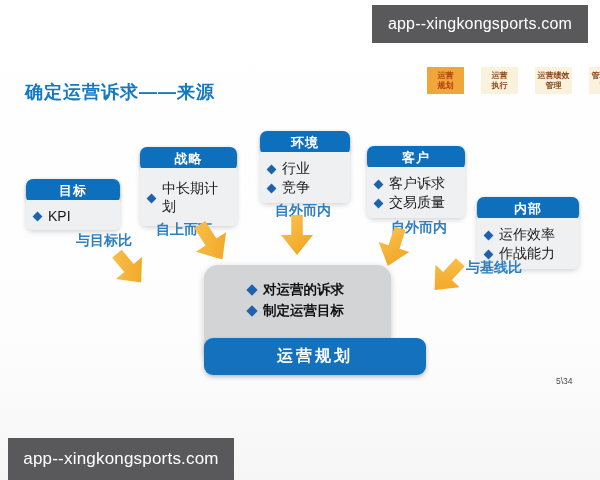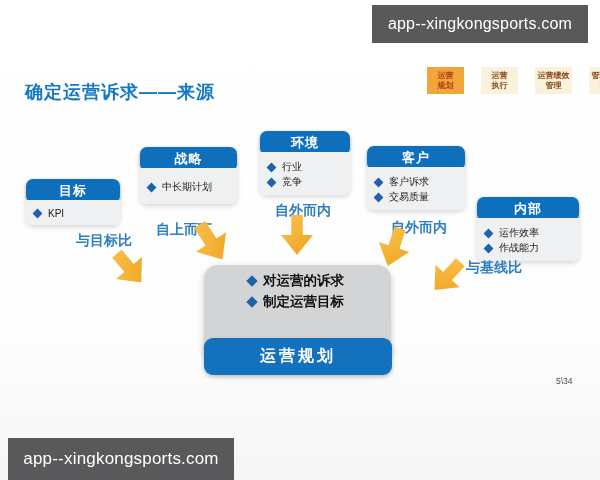--- a/index.html
+++ b/index.html
@@ -35,21 +35,21 @@
   .sbox-head{
     height:24px;border-radius:7px;background:#0E6FBC;
     display:flex;align-items:center;justify-content:center;
     color:#fff;font-size:13px;font-weight:bold;letter-spacing:1px;
     box-shadow:0 1px 3px rgba(0,0,0,.25);
   }
   .sbox-body{
     background:#EFF0F1;border-radius:0 0 6px 6px;margin-top:-3px;
     padding:7px 6px 5px 8px;
   }
-  .row{display:flex;align-items:center;gap:7px;margin:1px 0;font-size:10px;color:#1a1a1a;}
+  .row{display:flex;align-items:center;gap:7px;margin:1px 0;font-size:14px;color:#1a1a1a;}
   .row.spread{margin:5px 0;}
   .dia{width:7px;height:7px;background:#1E62AE;transform:rotate(45deg);flex:0 0 auto;}
   .b1{left:26px;top:179px;width:94px;}
   .b2{left:140px;top:147px;width:97px;}
   .b3{left:260px;top:131px;width:90px;}
   .b4{left:367px;top:146px;width:98px;}
   .b5{left:477px;top:197px;width:102px;text-align:center;}
   
   .flow-label{position:absolute;color:#2E7FC1;font-size:14px;font-weight:bold;text-align:center;}
   .fl1{left:76px;top:232px;}
@@ -66,25 +66,25 @@
   .ar1{left:112px;top:249px;width:34px;height:38px;transform:rotate(-40deg);}
   .ar2{left:193px;top:221px;width:36px;height:42px;transform:rotate(-33deg);}
   .ar3{left:281px;top:215px;width:32px;height:40px;}
   .ar4{left:378px;top:227px;width:32px;height:40px;transform:rotate(18deg);}
   .ar5{left:431px;top:257px;width:33px;height:38px;transform:rotate(43deg);}
   
   .center-box{
     position:absolute;left:204px;top:265px;width:187px;height:98px;
     background:#D3D4D6;border-radius:14px;box-shadow:0 2px 6px rgba(0,0,0,.2);
   }
-  .center-items{padding:4px 0 0 44px;}
+  .center-items{padding:13px 0 0 44px;}
   .center-items .row{font-size:13.5px;font-weight:bold;margin:3px 0;color:#111;}
   .center-items .dia{width:8px;height:8px;}
   .center-footer{
-    position:absolute;left:0;bottom:-12px;width:188px;height:37px;
+    position:absolute;left:0;bottom:-12px;width:222px;height:37px;
     background:#1371BE;border-radius:9px;
     display:flex;align-items:center;justify-content:center;
     color:#fff;font-size:16px;font-weight:bold;letter-spacing:3px;
     box-shadow:0 2px 4px rgba(0,0,0,.25);
   }
   
   .page-num{position:absolute;left:556px;top:376px;font-size:8.5px;color:#4a4a4a;}
 </style>
 </head>
 <body>

